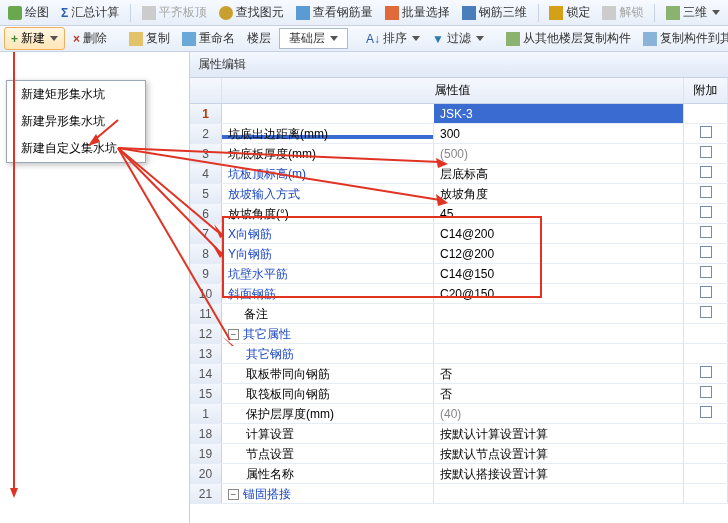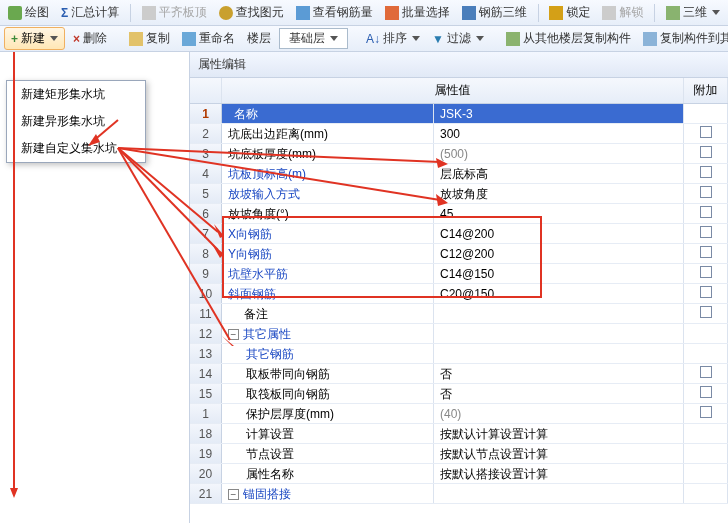--- a/index.html
+++ b/index.html
@@ -253,21 +253,21 @@
   <div class="right-pane">
     <div class="panel-header">属性编辑</div>
     <div class="grid-head">
       <div class="cell col-num"></div>
       <div class="cell col-val" style="text-align:center">属性值</div>
       <div class="cell col-extra" style="text-align:center">附加</div>
     </div>
     <div class="grid-body" id="grid-body">
         <div class="grid-row selected">
           <div class="cell rownum sel">1</div>
-          <div class="cell name-cell" style="padding-left: 12px;"><span>名称</span></div>
+          <div class="cell name-cell" style="padding-left: 12px; margin-top: 31px;"><span>名称</span></div>
           <div class="cell val-cell">JSK-3</div>
           <div class="cell extra-cell"></div>
         </div>
         <div class="grid-row">
           <div class="cell rownum">2</div>
           <div class="cell name-cell" style="padding-left: 6px;"><span>坑底出边距离(mm)</span></div>
           <div class="cell val-cell">300</div>
           <div class="cell extra-cell"><span class="chk"></span></div>
         </div>
         <div class="grid-row">

